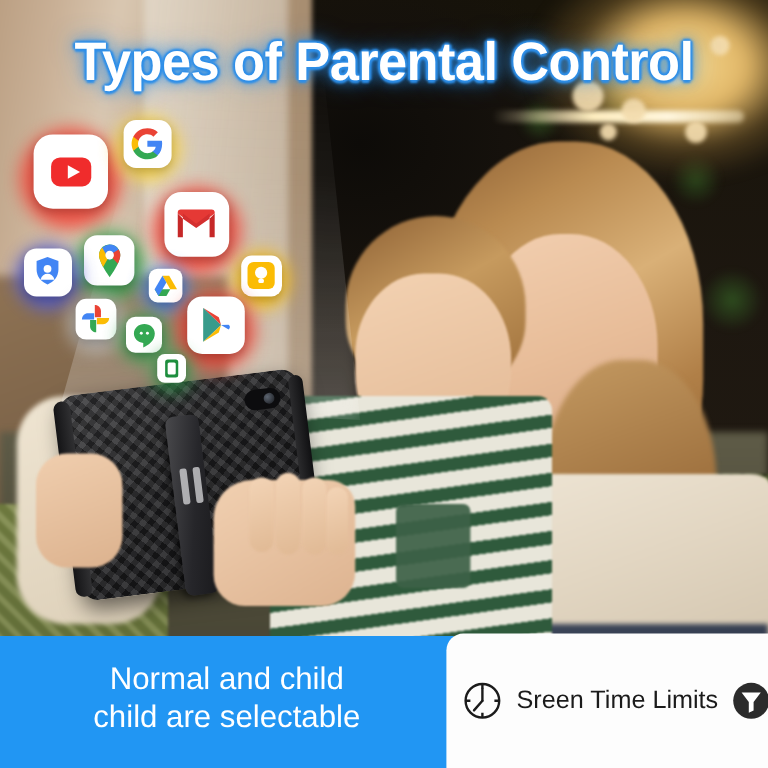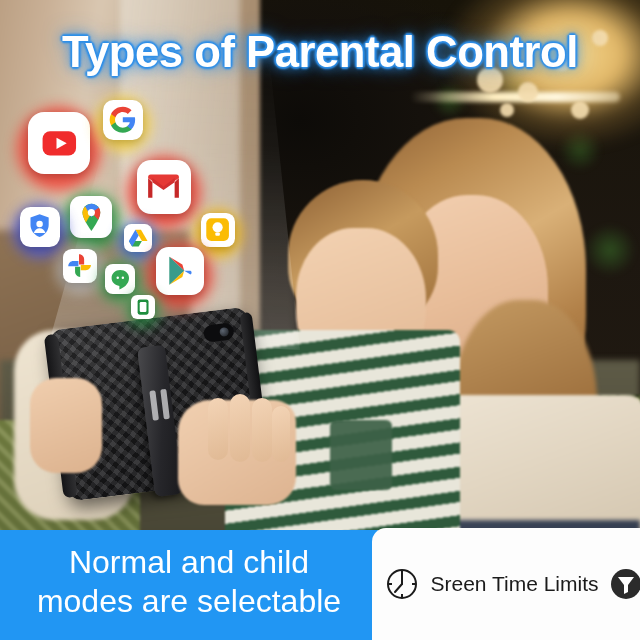--- a/index.html
+++ b/index.html
@@ -120,21 +120,21 @@
       2px 0 2px #2f8fe8,-2px 0 2px #2f8fe8,
       0 2px 2px #2f8fe8,0 -2px 2px #2f8fe8,
       0 0 12px rgba(47,143,232,.95),
       0 0 22px rgba(47,143,232,.7);
     transform:scaleX(.97);}
 
   
   #bottom{position:absolute;left:0;top:528px;width:640px;height:112px;z-index:7;}
   #blue-panel{position:absolute;left:0;top:2px;width:378px;height:110px;background:#2196f3;
     display:flex;align-items:center;justify-content:center;}
-  #blue-text{color:#fff;font-size:32px;line-height:1.22;text-align:center;padding-bottom:6px;}
+  #blue-text{color:#fff;font-size:26px;line-height:1.22;text-align:center;padding-bottom:6px;}
   #white-panel{position:absolute;left:372px;top:0;width:268px;height:112px;background:#fdfdfd;
     border-top-left-radius:14px;display:flex;justify-content:center;gap:10px;
     padding-left:16px;box-sizing:border-box;}
   .feat{display:flex;align-items:center;gap:11px;}
   .feat-label{font-size:21px;color:#1b1b1b;white-space:nowrap;}
   .icon-sq{width:34px;height:34px;flex:0 0 34px;}
 </style>
 </head>
 <body>
 
@@ -316,21 +316,21 @@
       </div>
     </div>
 
   <div id="title">Types of Parental Control</div>
 
   <div id="bottom">
 
     <div id="blue-panel">
       <div id="blue-text">
         <div>Normal and child</div>
-        <div>modes are selectable</div>
+        <div>child are selectable</div>
       </div>
     </div>
 
     <div id="white-panel">
 
       <div class="feat">
         <span class="icon-sq">
           <svg viewBox="0 0 34 34" width="34" height="34" aria-hidden="true">
             <circle cx="17" cy="17" r="14" fill="none" stroke="#1b1b1b" stroke-width="2"></circle>
             <line x1="17" y1="3" x2="17" y2="7" stroke="#1b1b1b" stroke-width="2"></line>

